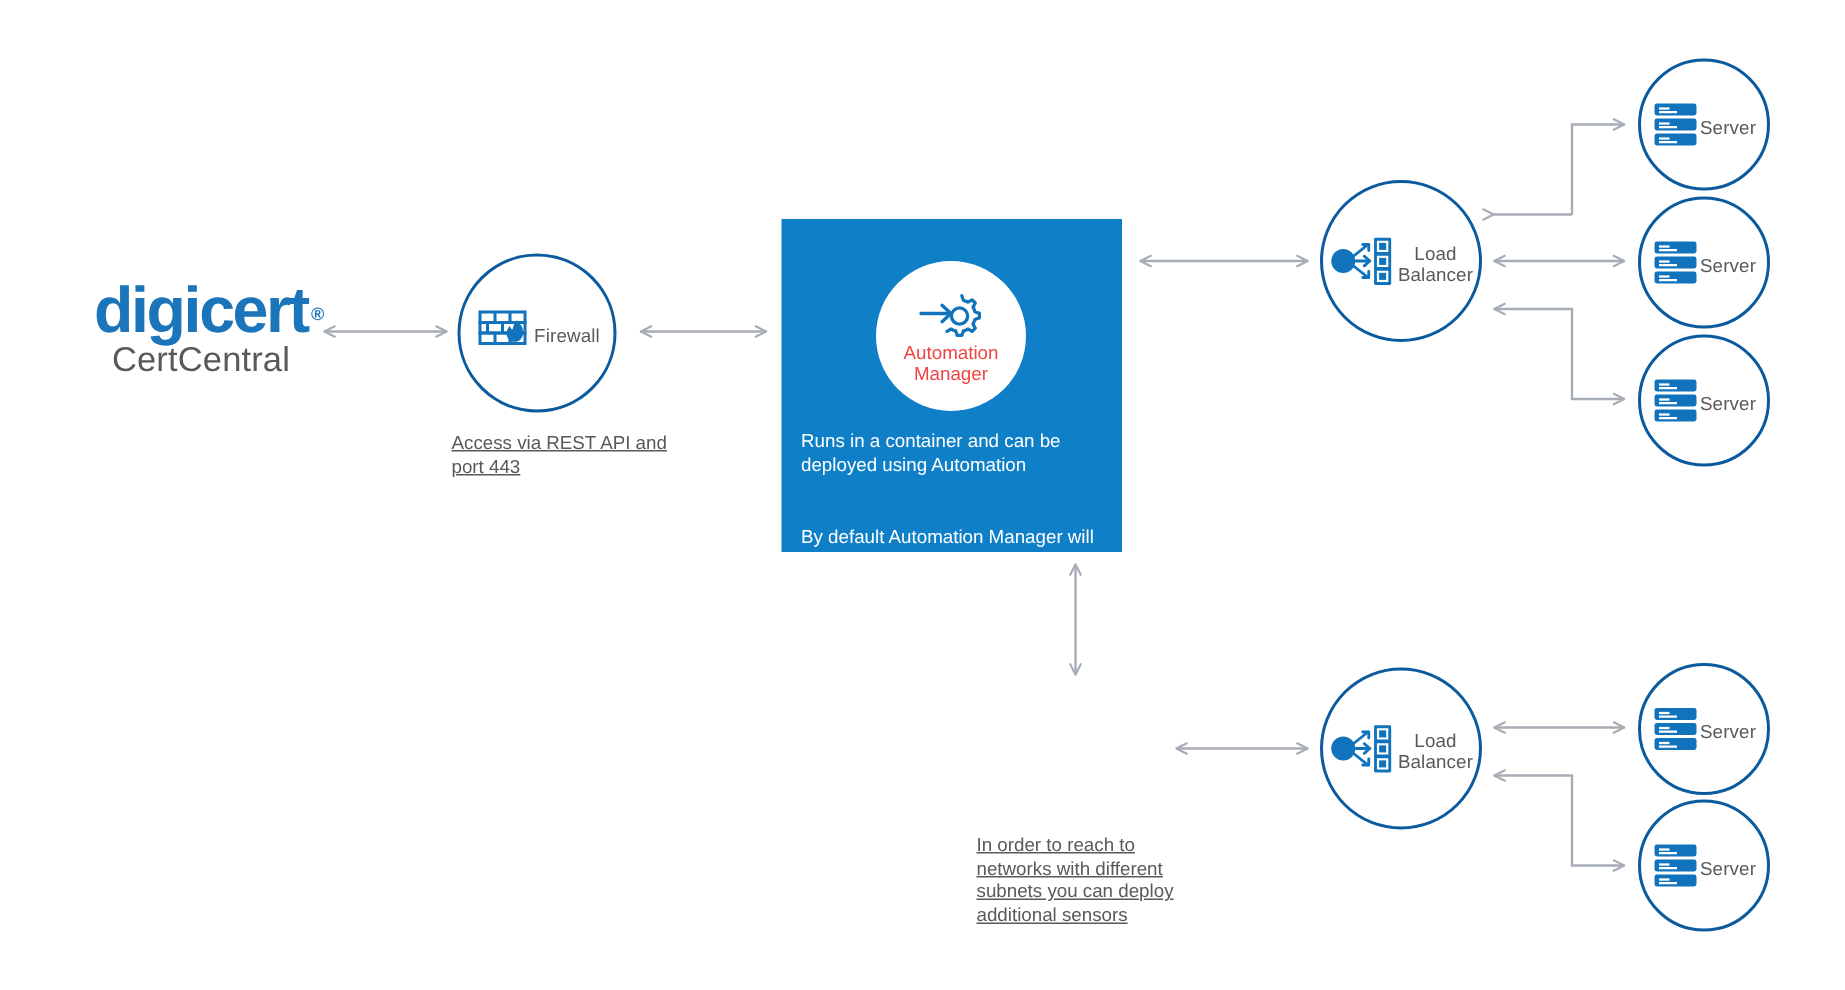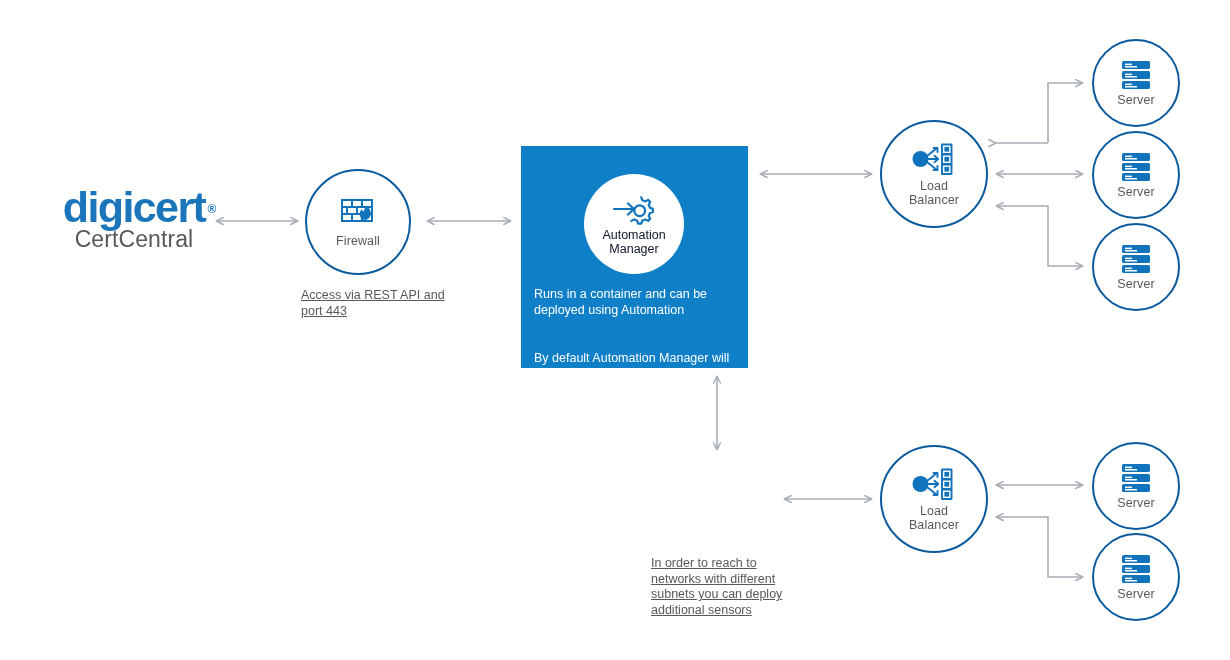--- a/index.html
+++ b/index.html
@@ -28,21 +28,21 @@
   }
   .node {
     position: absolute;
     box-sizing: border-box;
   }
   .circle-node {
     border: 2px solid #0b5a9e;
     border-radius: 50%;
     background: #ffffff;
     display: flex;
-    flex-direction: column;
+    flex-direction: row;
     align-items: center;
     justify-content: center;
   }
   .node-label {
     font-size: 12.5px;
     color: #58595b;
     text-align: center;
     line-height: 14px;
     letter-spacing: 0.1px;
     margin-top: 3px;
@@ -103,21 +103,21 @@
     height: 100px;
     border-radius: 50%;
     background: #ffffff;
     display: flex;
     flex-direction: column;
     align-items: center;
     justify-content: center;
   }
   .am-label {
     font-size: 12.5px;
-    color: #0f172a;
+    color: #ef4444;
     text-align: center;
     line-height: 14px;
     margin-top: 2px;
   }
   .am-text {
     position: absolute;
     left: 13px;
     width: 205px;
     color: #ffffff;
     font-size: 12.5px;

